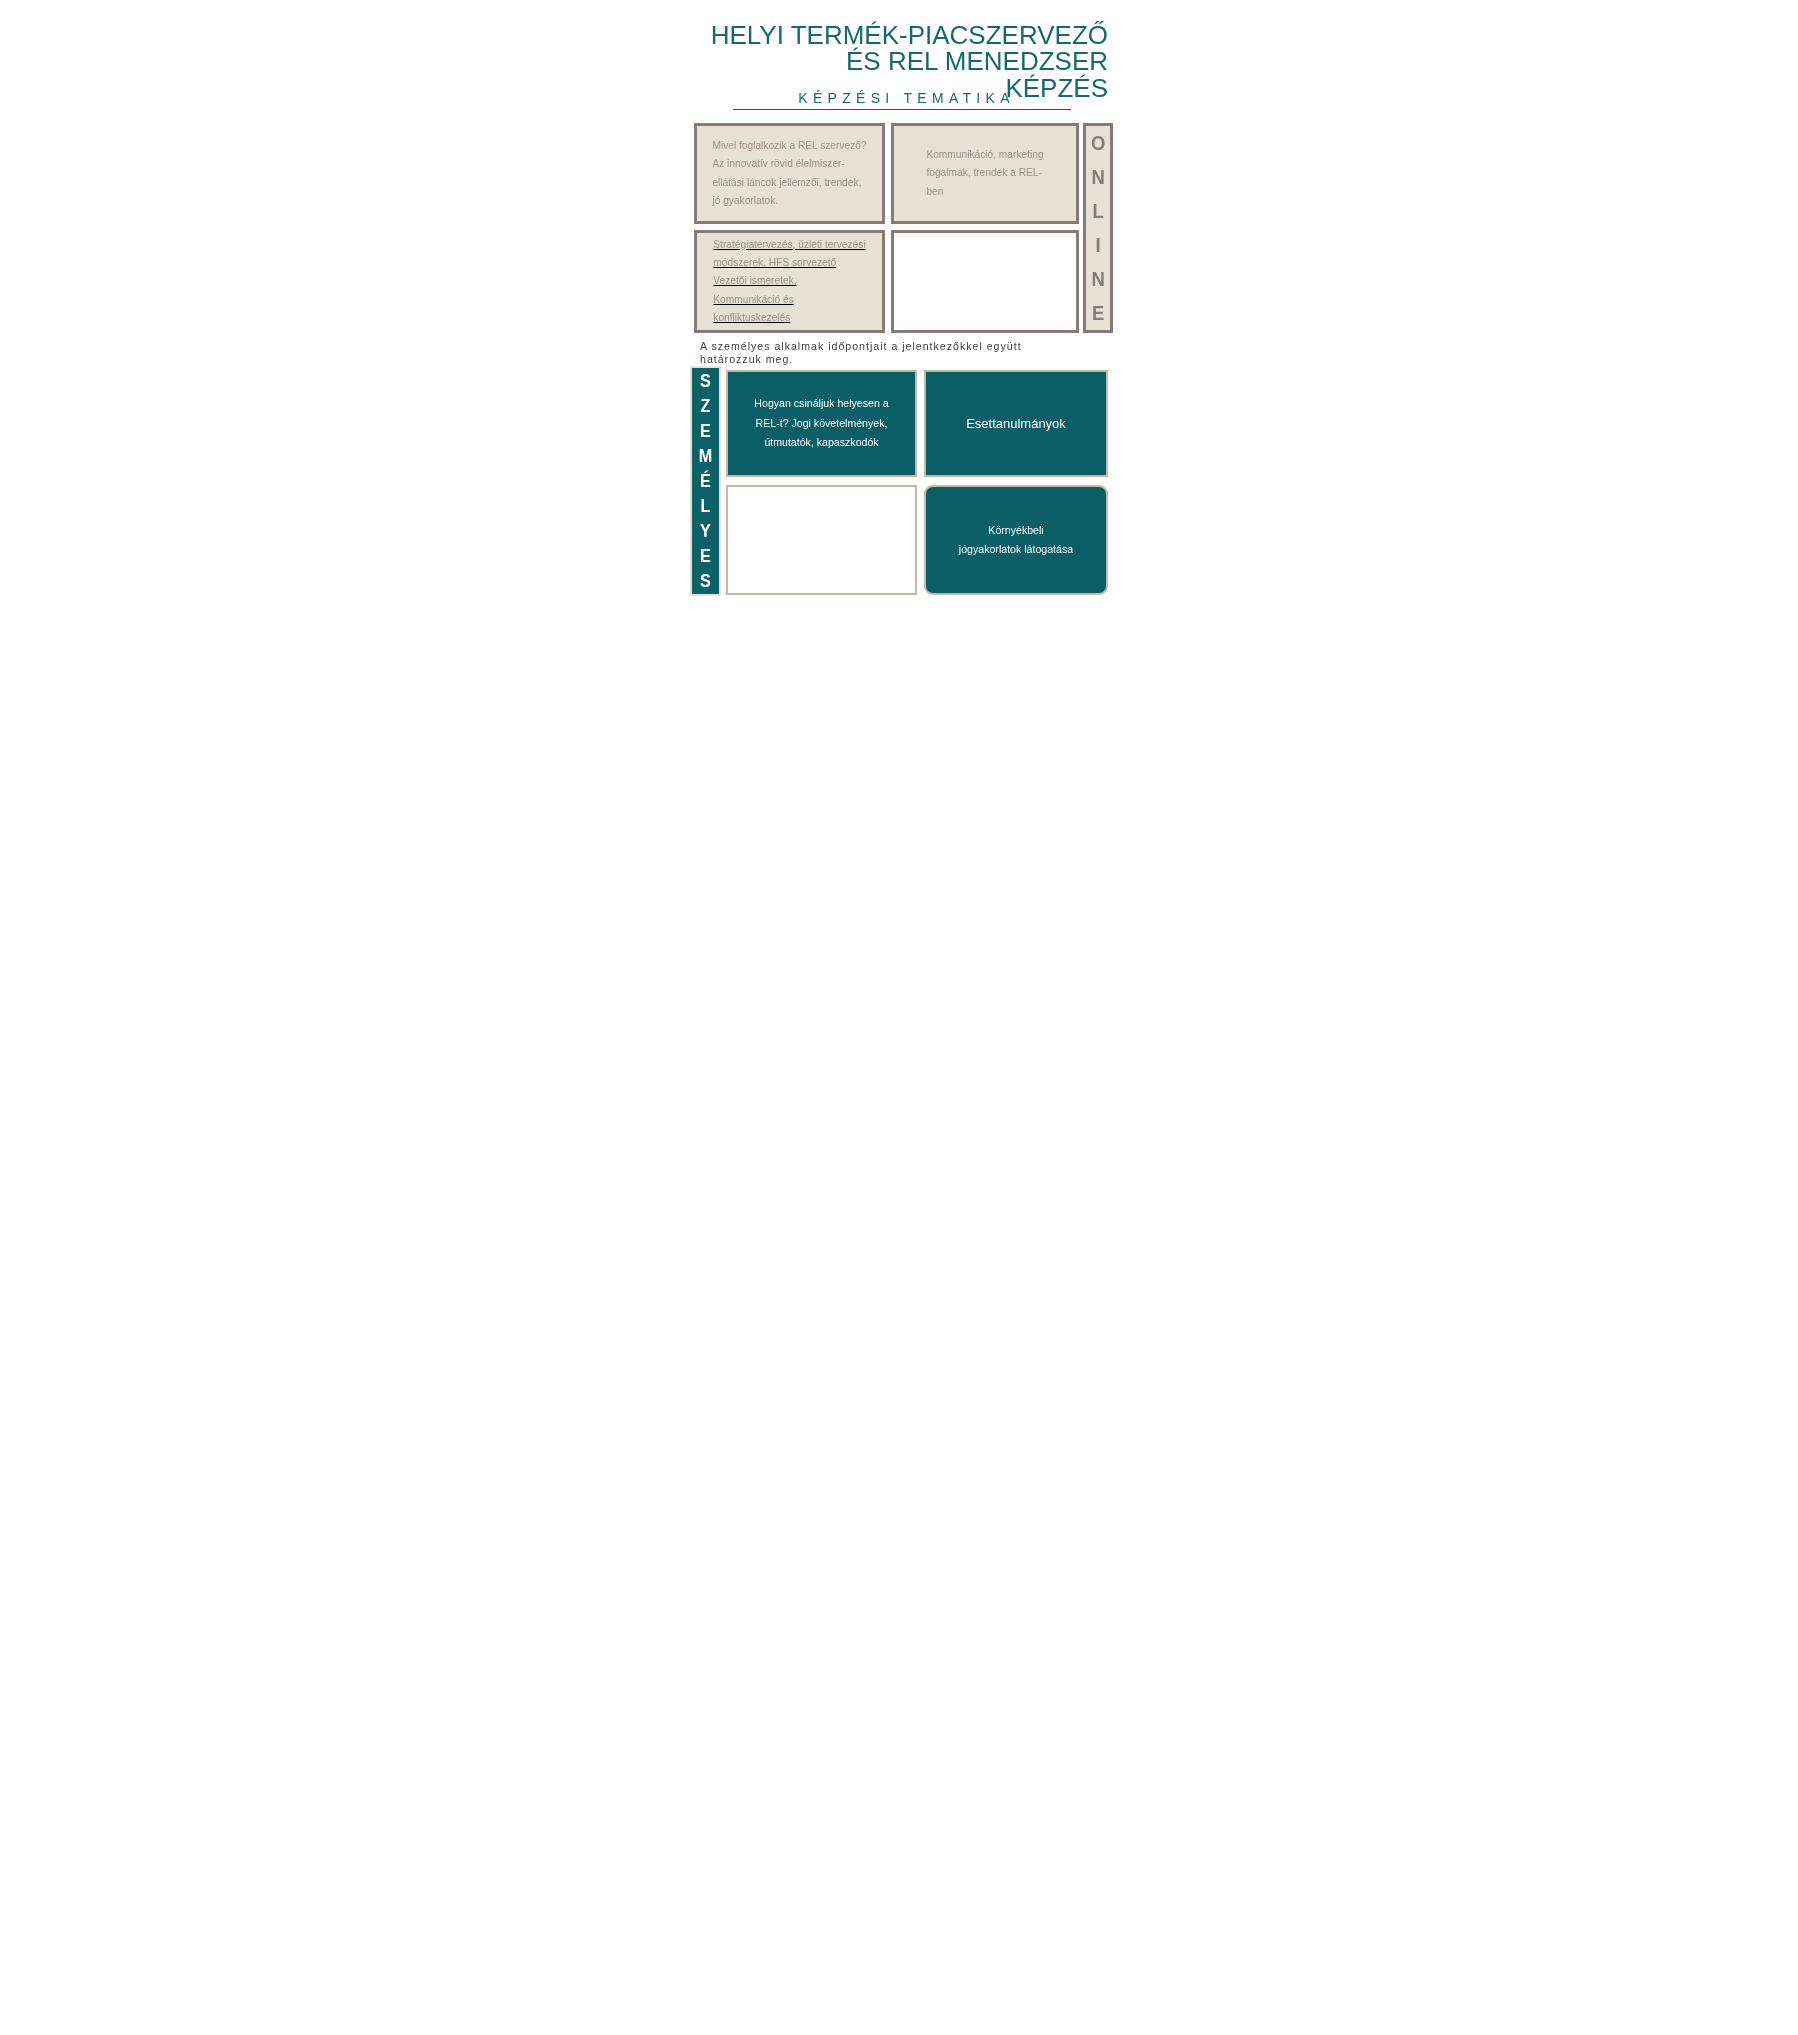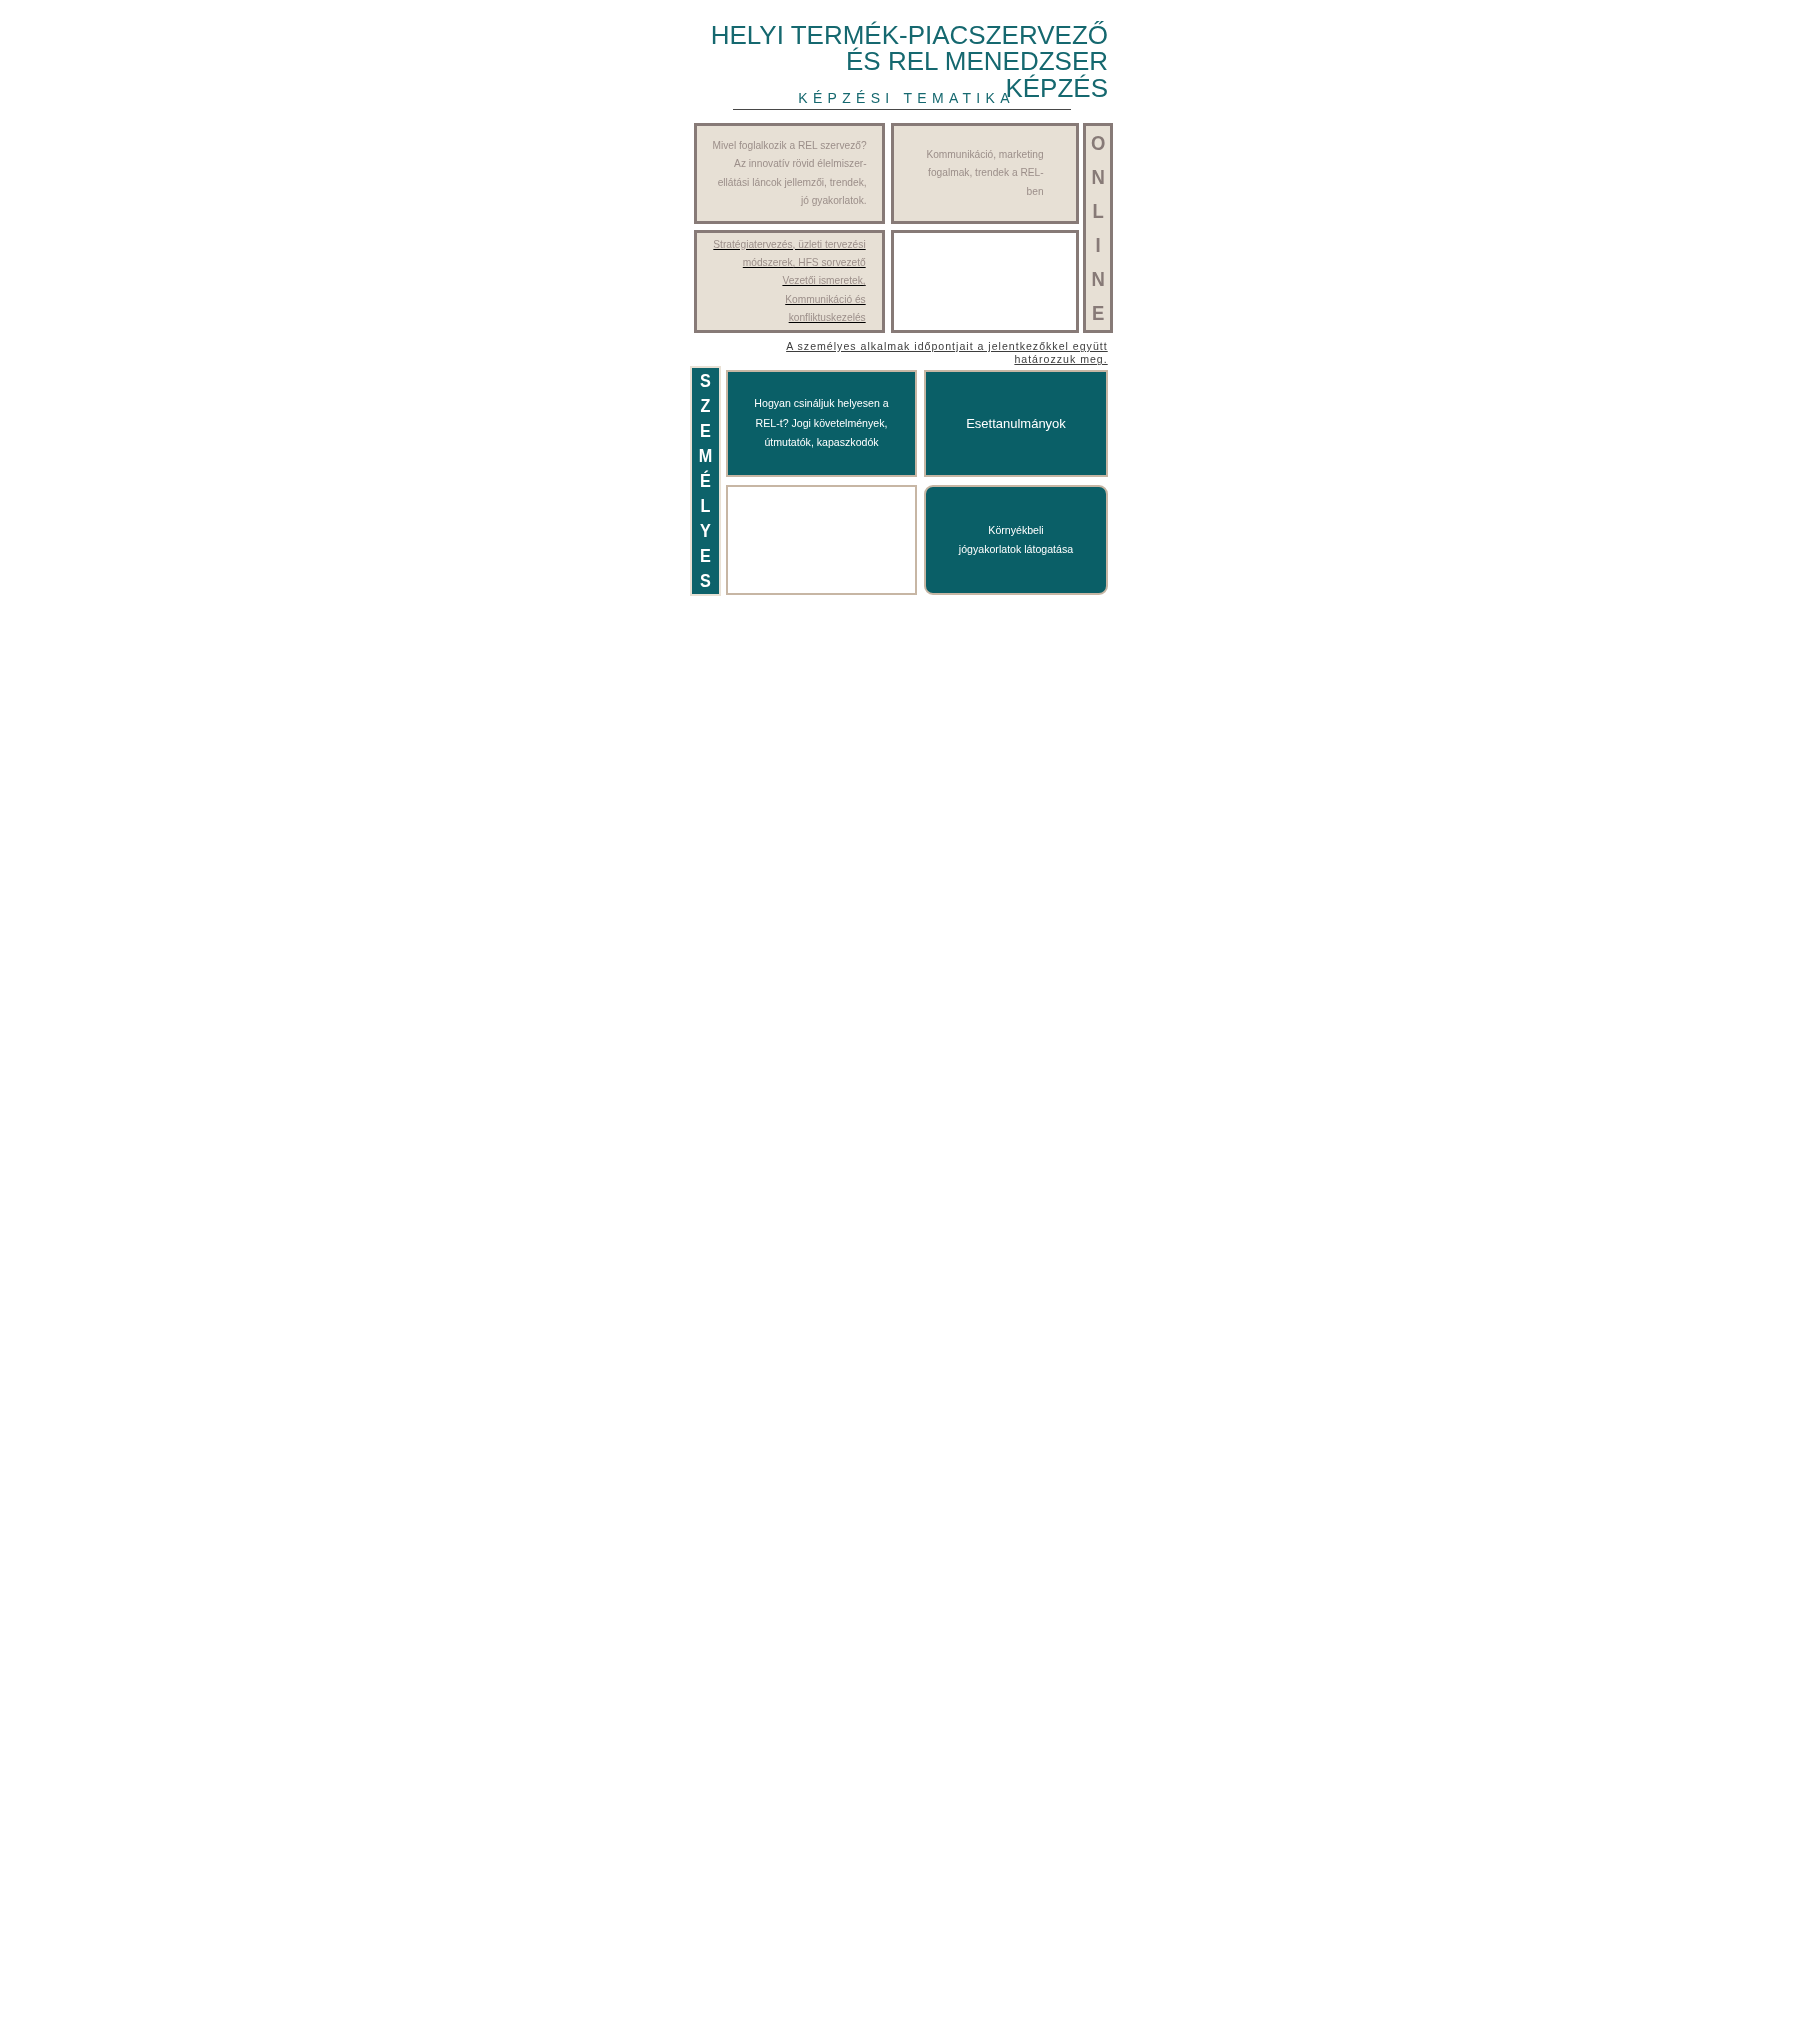--- a/index.html
+++ b/index.html
@@ -37,21 +37,21 @@
   }
   
   .obox{
     position:absolute;background:var(--beige,#e7e0d5);
     border:3.7px solid var(--border-gray,#877a77);
     display:flex;align-items:center;justify-content:center;
     box-sizing:border-box;
   }
   .obox p{
     margin:0;padding:0 4.1px;color:var(--box-text,#9c8f8a);
-    font-size:10.2px;line-height:18.3px;text-align:right;white-space:pre-line;
+    font-size:10.2px;line-height:18.3px;text-align:left;white-space:pre-line;
   }
   .obox.white{background:#ffffff;}
   .b1{left:20px;top:123px;width:191px;height:101px;}
   .b2{left:217px;top:123px;width:188px;height:101px;}
   .b3{left:20px;top:230px;width:191px;height:103px;text-decoration:underline;}
   .b4{left:217px;top:230px;width:188px;height:103px;}
   .ostrip{
     position:absolute;left:409px;top:123px;width:30px;height:210px;
     background:var(--beige,#e7e0d5);
     border:3.3px solid var(--border-gray,#877a77);
@@ -60,21 +60,21 @@
   }
   .ostrip .stack{
     font-size:21px;line-height:34px;font-weight:700;
     color:var(--border-gray,#877a77);
     white-space:pre-line;text-align:center;transform:scaleX(0.88);
   }
   
   .note{
     position:absolute;left:26px;top:340px;right:16.3px;margin:0;
     color:var(--note-text,#3d3d3d);font-size:10.6px;line-height:13.4px;
-    letter-spacing:1px;white-space:pre-line;text-align:right;text-decoration:underline;
+    letter-spacing:1px;white-space:pre-line;text-align:left;
   }
   
   .pstrip{
     position:absolute;left:15.5px;top:366px;width:31px;height:230px;
     background:var(--strip-teal,#0d626a);
     border:2.8px solid var(--strip-border-beige,#e9e1d5);
     box-sizing:border-box;
     display:flex;align-items:center;justify-content:center;
   }
   .pstrip .stack{

